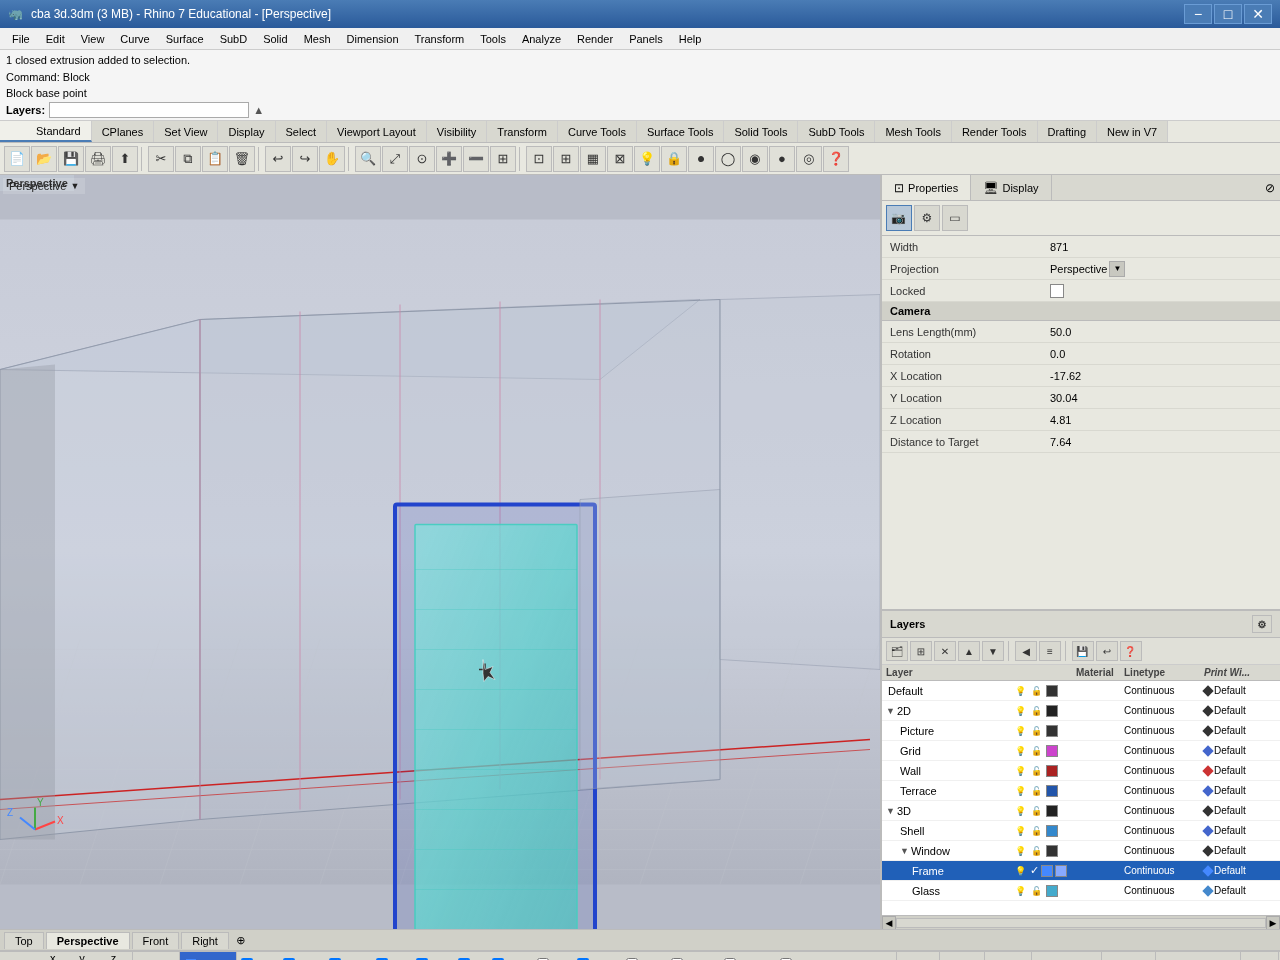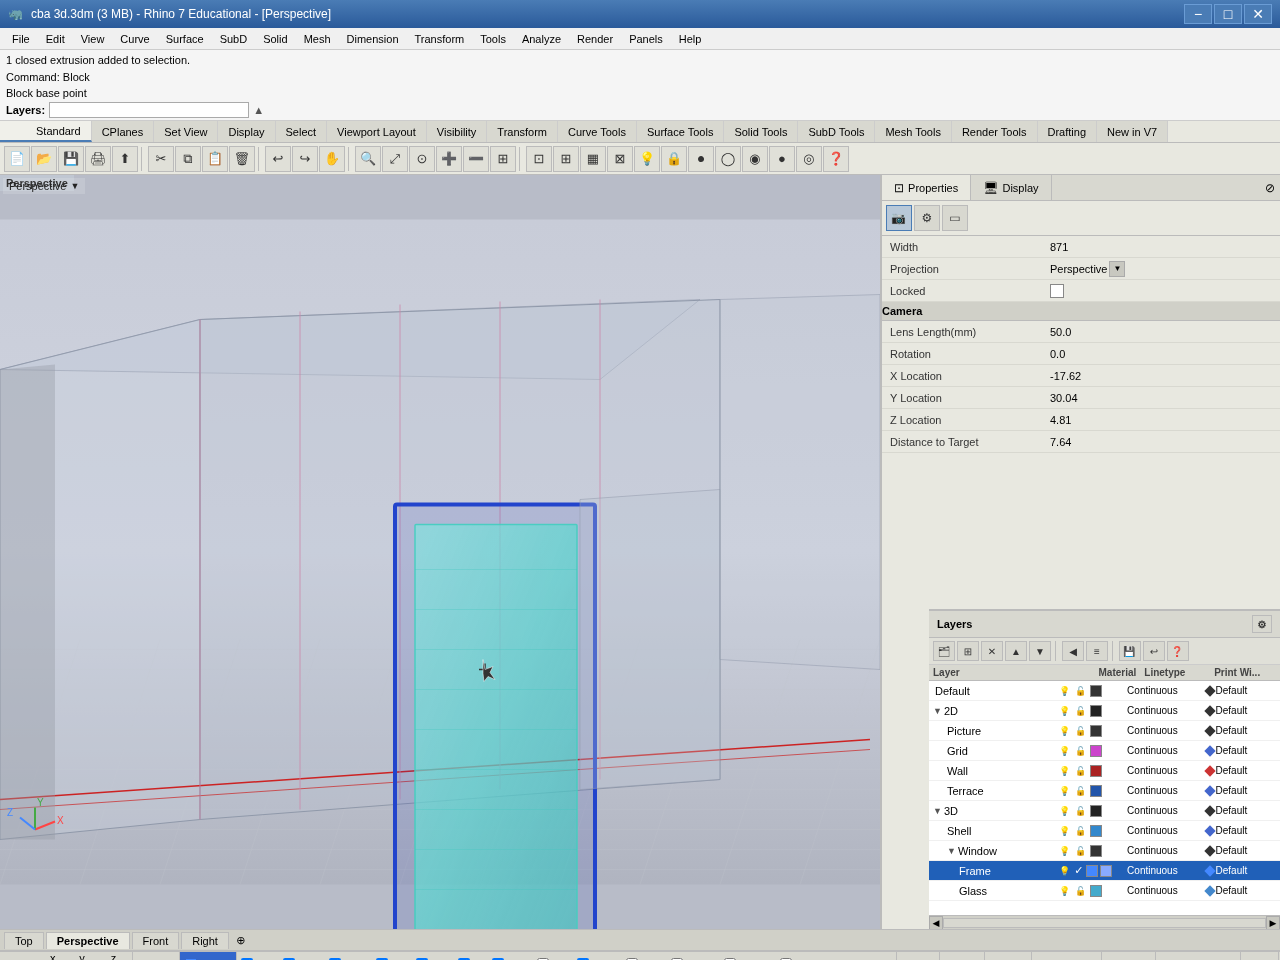--- a/index.html
+++ b/index.html
@@ -211,21 +211,21 @@
       color: #333;
       font-size: 11px;
     }
     .prop-value {
       flex: 1;
       font-size: 11px;
       color: #000;
     }
     .prop-section-header {
       background: #d0d0c8;
-      padding: 3px 0;
+      padding: 3px 8px;
       font-weight: bold;
       font-size: 11px;
       border-bottom: 1px solid #bbb;
     }
 
     
     .prop-dropdown {
       display: flex; align-items: center; gap: 2px;
     }
     .prop-dropdown-arrow {
@@ -243,21 +243,20 @@
       background: white;
       display: flex; align-items: center; justify-content: center;
     }
 
     
     #layers-section {
       height: 320px;
       border-top: 2px solid #bbb;
       display: flex;
       flex-direction: column;
-      margin-left: 47px;
     }
 
     #layers-header {
       background: #d8d8d0;
       padding: 4px 8px;
       font-weight: bold;
       font-size: 11px;
       border-bottom: 1px solid #bbb;
     }
 
@@ -778,21 +777,21 @@
         <div class="layer-tb-btn">💾</div>
         <div class="layer-tb-btn">↩</div>
         <div class="layer-tb-btn" title="Help">❓</div>
       </div>
 
       <div id="layers-columns">
         <div class="layer-col-header" style="width:130px;">Layer</div>
         <div class="layer-col-header" style="width:60px;"></div>
         <div class="layer-col-header" style="flex:1;">Material</div>
         <div class="layer-col-header" style="width:80px;">Linetype</div>
-        <div class="layer-col-header" style="width:80px;">Print Wi...</div>
+        <div class="layer-col-header" style="width:80px;font-style:italic;">Print Wi...</div>
       </div>
 
       <div id="layers-list">
 
         <div class="layer-row">
           <div class="layer-name-col">
             <span style="width:0px;"></span>
             <span>Default</span>
           </div>
           <div class="layer-icons-col">

